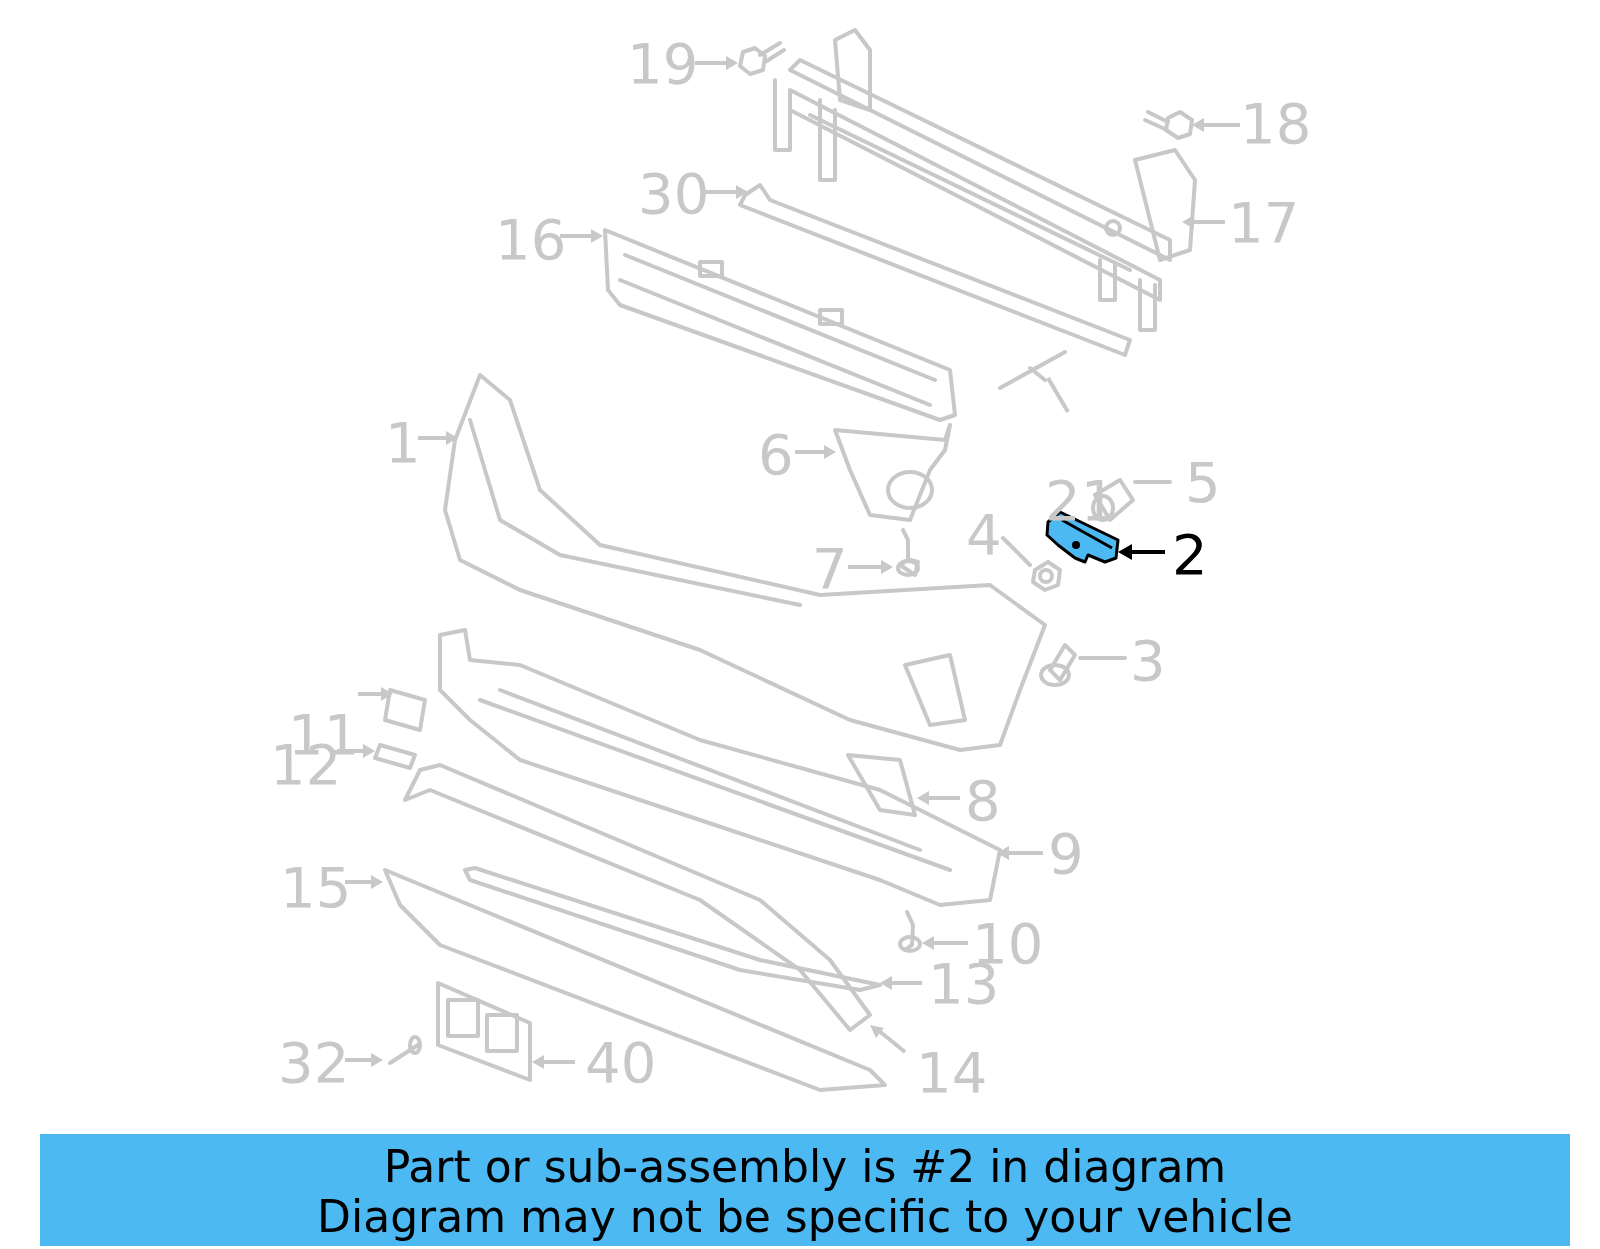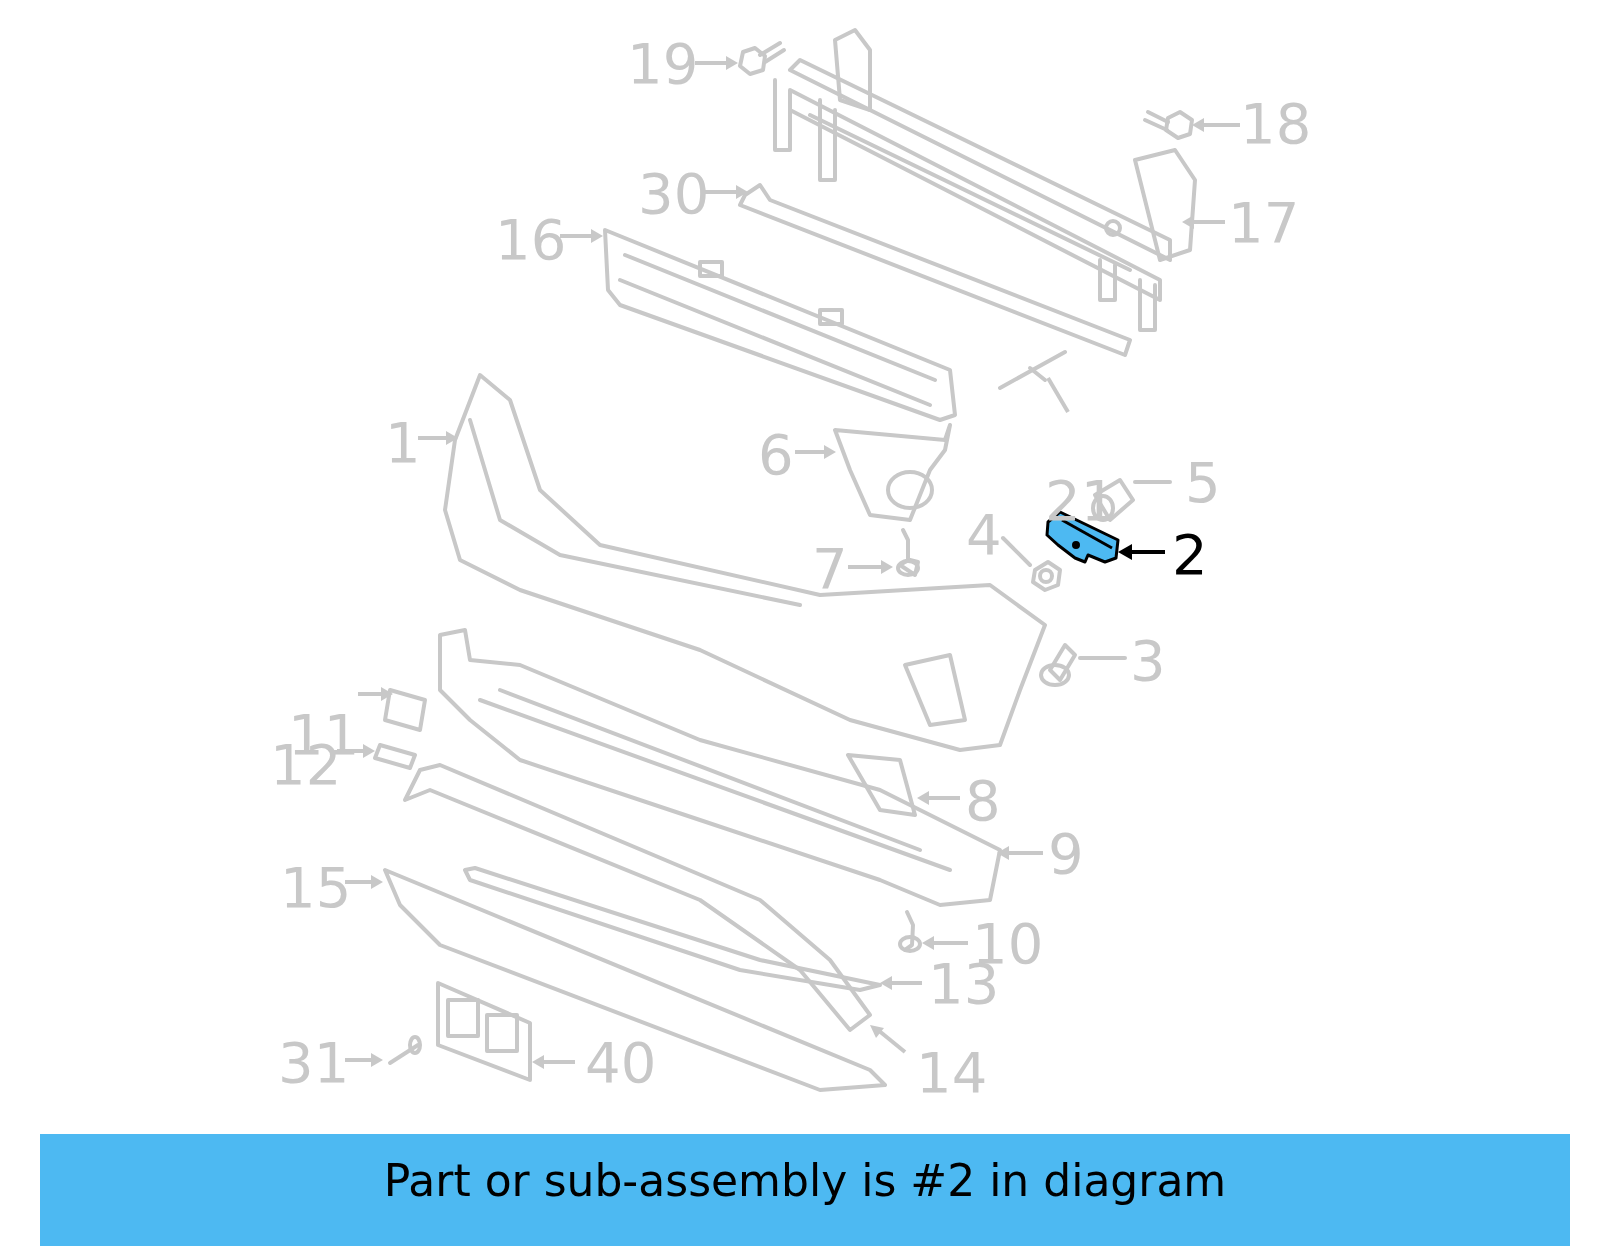--- a/index.html
+++ b/index.html
@@ -1,20 +1,20 @@
 <!DOCTYPE html>
 <html><head>
 <meta charset="utf-8">
 <style>
   html, body { margin: 0; padding: 0; background: #ffffff; }
   body { width: 1600px; height: 1249px; position: relative; overflow: hidden; font-family: "DejaVu Sans", sans-serif; }
   #diagram { position: absolute; left: 0; top: 0; width: 1600px; height: 1249px; }
   .callout { position: absolute; font-size: 56px; line-height: 1; color: #c8c8c8; font-family: "DejaVu Sans", sans-serif; }
   .callout.hl { color: #000000; }
-  .banner { position: absolute; left: 40px; top: 1134px; width: 1530px; height: 112px; background: #4db9f2; text-align: center; color: #000; font-family: "DejaVu Sans", sans-serif; font-size: 44px; line-height: 50px; padding-top: 22px; box-sizing: border-box; }
+  .banner { position: absolute; left: 40px; top: 1134px; width: 1530px; height: 112px; background: #4db9f2; text-align: center; color: #000; font-family: "DejaVu Sans", sans-serif; font-size: 44px; line-height: 50px; padding-top: 8px; box-sizing: border-box; }
 </style>
 </head>
 <body>
 
 <svg id="diagram" viewBox="0 0 1600 1249" xmlns="http://www.w3.org/2000/svg">
   <g fill="none" stroke="#c8c8c8" stroke-width="4" stroke-linejoin="round" stroke-linecap="round">
 
     <g>
       <polygon points="743,52 755,48 765,56 763,70 750,74 740,66"></polygon>
       <line x1="760" y1="55" x2="780" y2="43"></line>
@@ -201,17 +201,18 @@
 <div class="callout" style="left:928px;top:956px;">13</div>
 <div class="callout" style="left:916px;top:1028px;margin-top:17px;">14</div>
 <div class="callout" style="left:280px;top:860px;text-align:right;">15</div>
 <div class="callout" style="left:495px;top:212px;">16</div>
 <div class="callout" style="left:1228px;top:195px;">17</div>
 <div class="callout" style="left:1240px;top:96px;">18</div>
 <div class="callout" style="left:627px;top:36px;">19</div>
 <div class="callout" style="left:638px;top:166px;">30</div>
 <div class="callout" style="left:1045px;top:429px;margin-top:44px;">21</div>
 <div class="callout" style="left:585px;top:1035px;">40</div>
-<div class="callout" style="left:278px;top:1035px;">31</div>
+<div class="callout" style="left:278px;top:1035px;">32</div>
 
 <div class="banner">
   <div>Part or sub-assembly is #2 in diagram</div>
+  <div>Diagram may not be specific to your vehicle</div>
 </div>
 
 </body></html>

